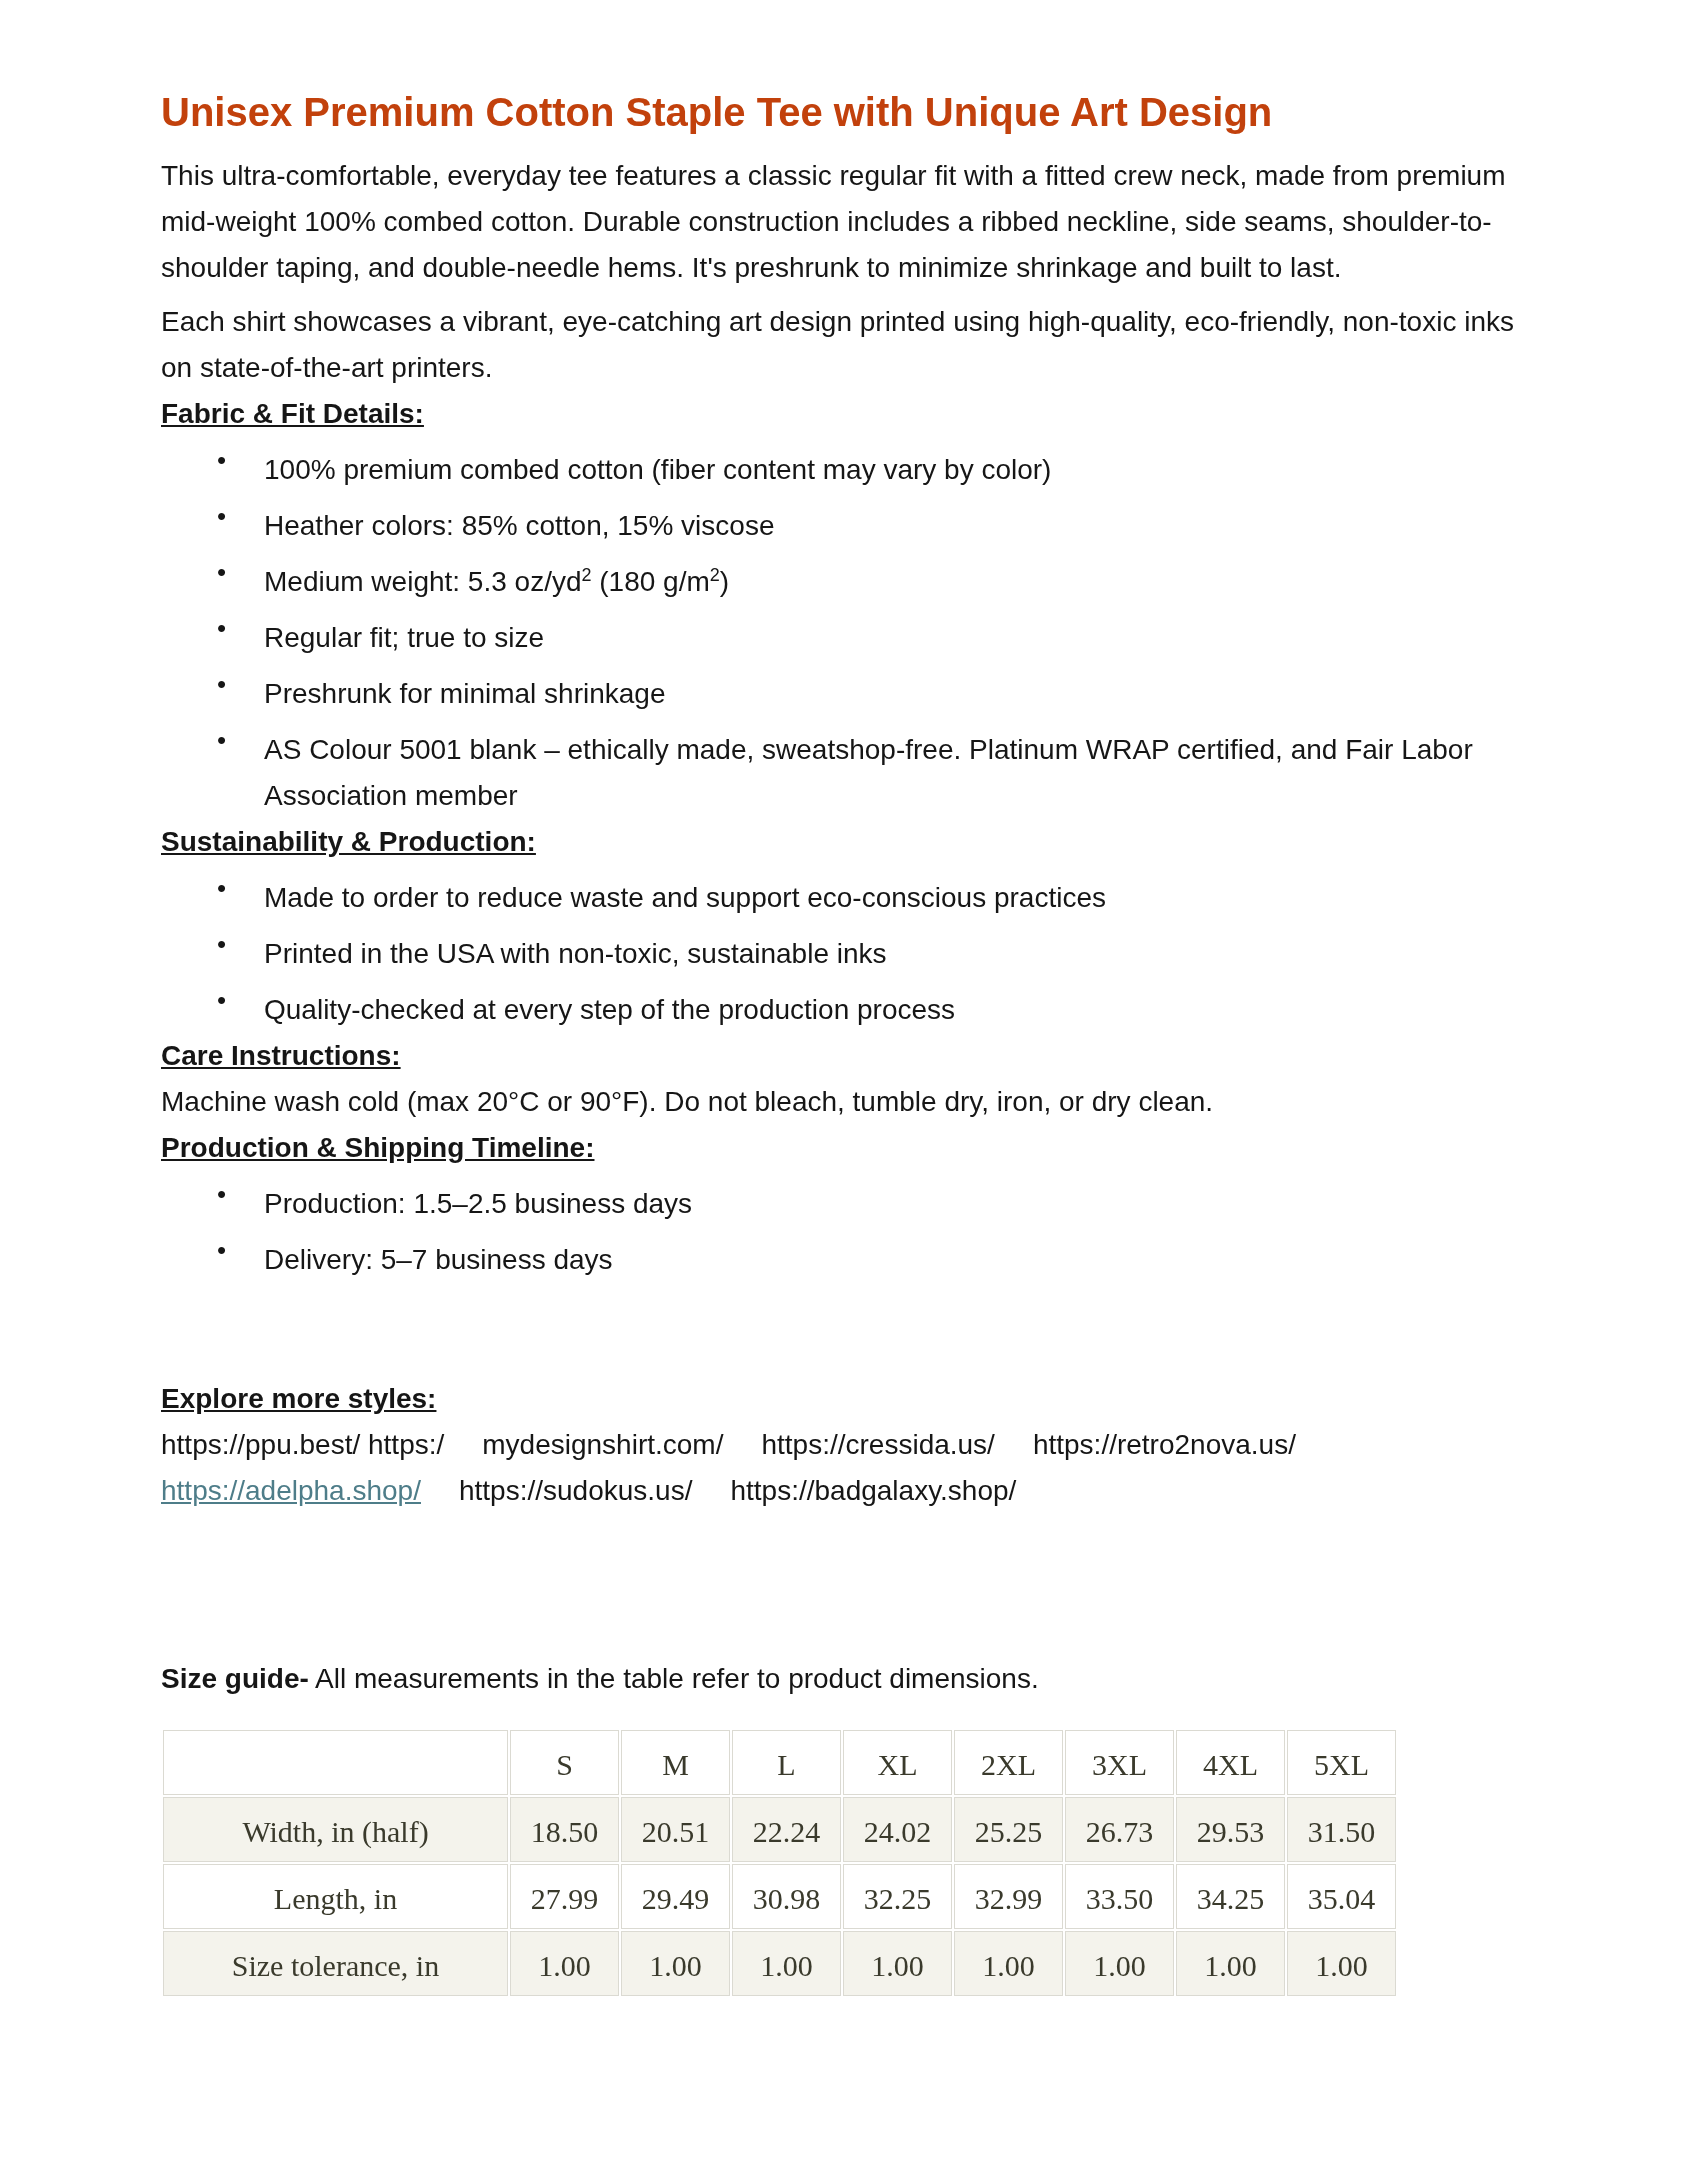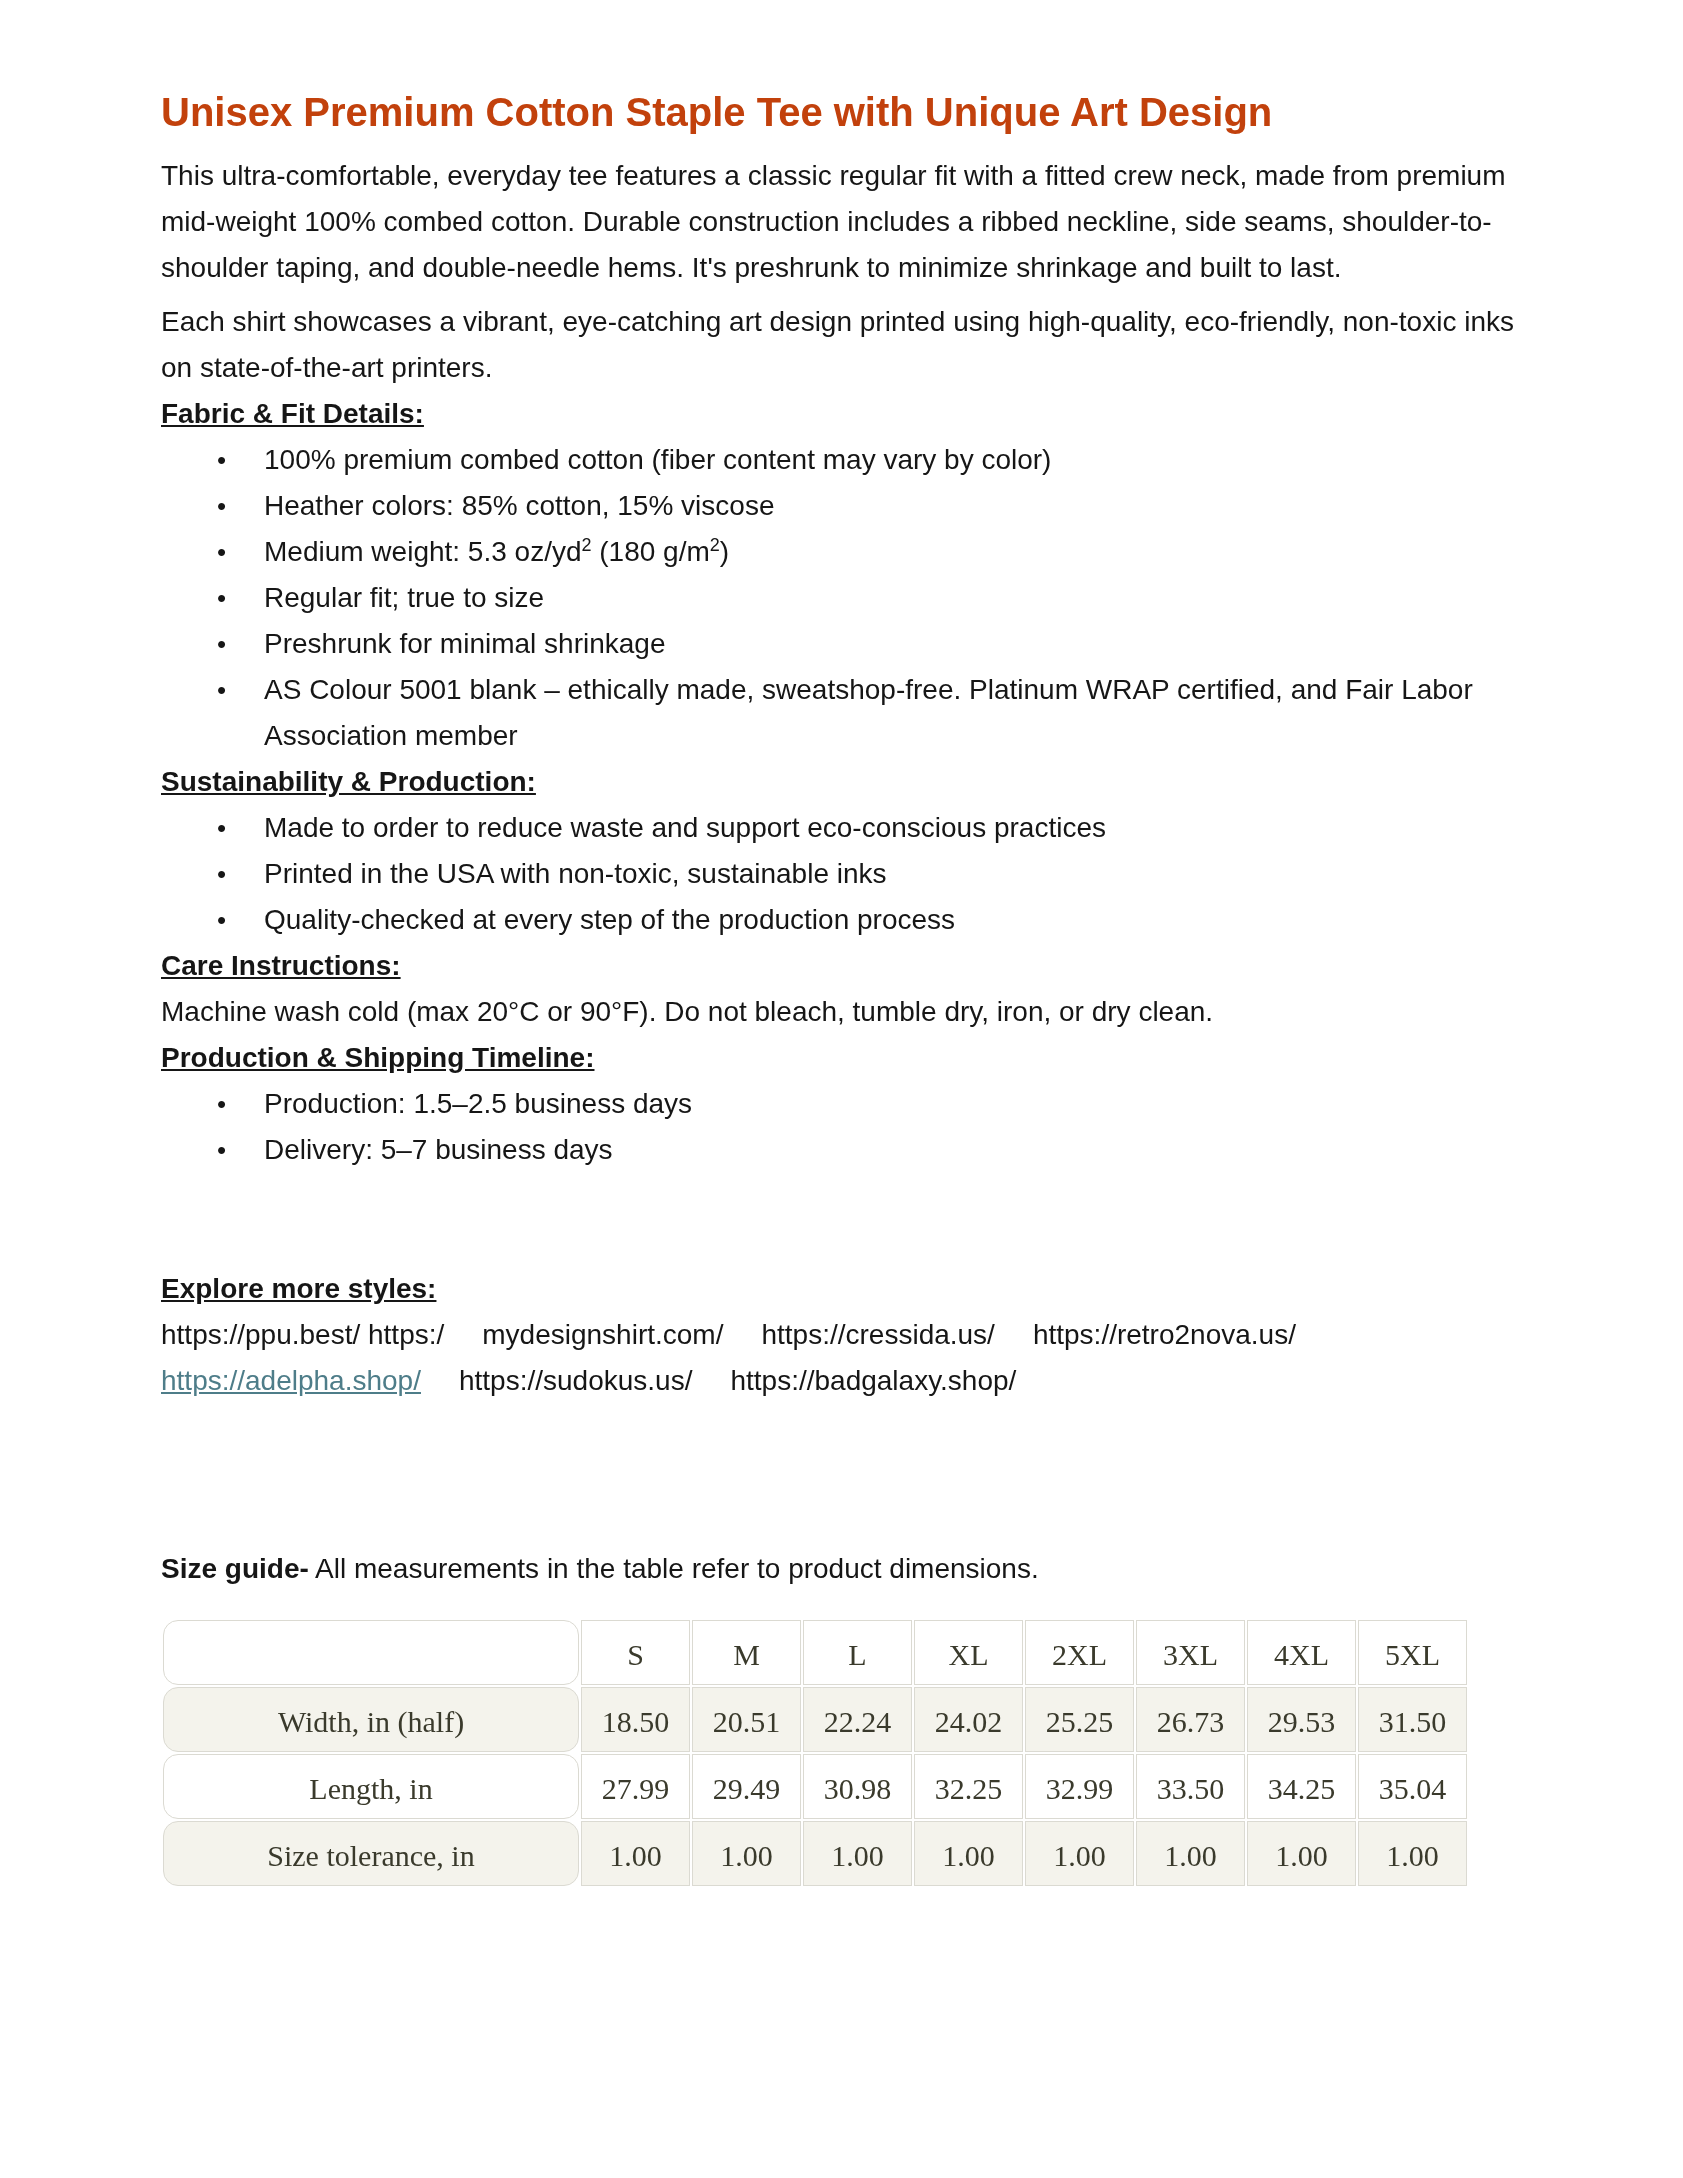--- a/index.html
+++ b/index.html
@@ -49,21 +49,21 @@
   ul.bullets li {
     display: flex;
     font-size: 28px;
     line-height: 46px;
   }
   .dot {
     flex: 0 0 47px;
     padding-left: 56px;
     font-size: 26px;
   }
-  .btext { flex: 1; }
+  .btext { flex: 1; margin-top: 10px; }
   sup {
     font-size: 18px;
     line-height: 0;
     vertical-align: super;
   }
   .explore-heading { margin-top: 93px; }
   .links-row span, .links-row a { margin-right: 38px; }
   .doc-link {
     text-decoration: underline;
     cursor: pointer;
@@ -78,21 +78,21 @@
     color: #3a3a2c;
   }
   table.size-table td {
     box-sizing: border-box;
     border: 1px solid #dbdad2;
     height: 65px;
     text-align: center;
     vertical-align: bottom;
     padding: 6px 4px 12px 4px;
   }
-  table.size-table td.lbl { width: 416px; border-radius: 15px; }
+  table.size-table td.lbl { width: 345px; }
   table.size-table td.val { width: 109px; }
   tr.r-white td { background: #ffffff; }
   tr.r-beige td { background: #f4f3ec; }
 </style>
 </head>
 <body>
 
 <div class="page">
 
   <h1 class="doc-title">Unisex Premium Cotton Staple Tee with Unique Art Design</h1>

